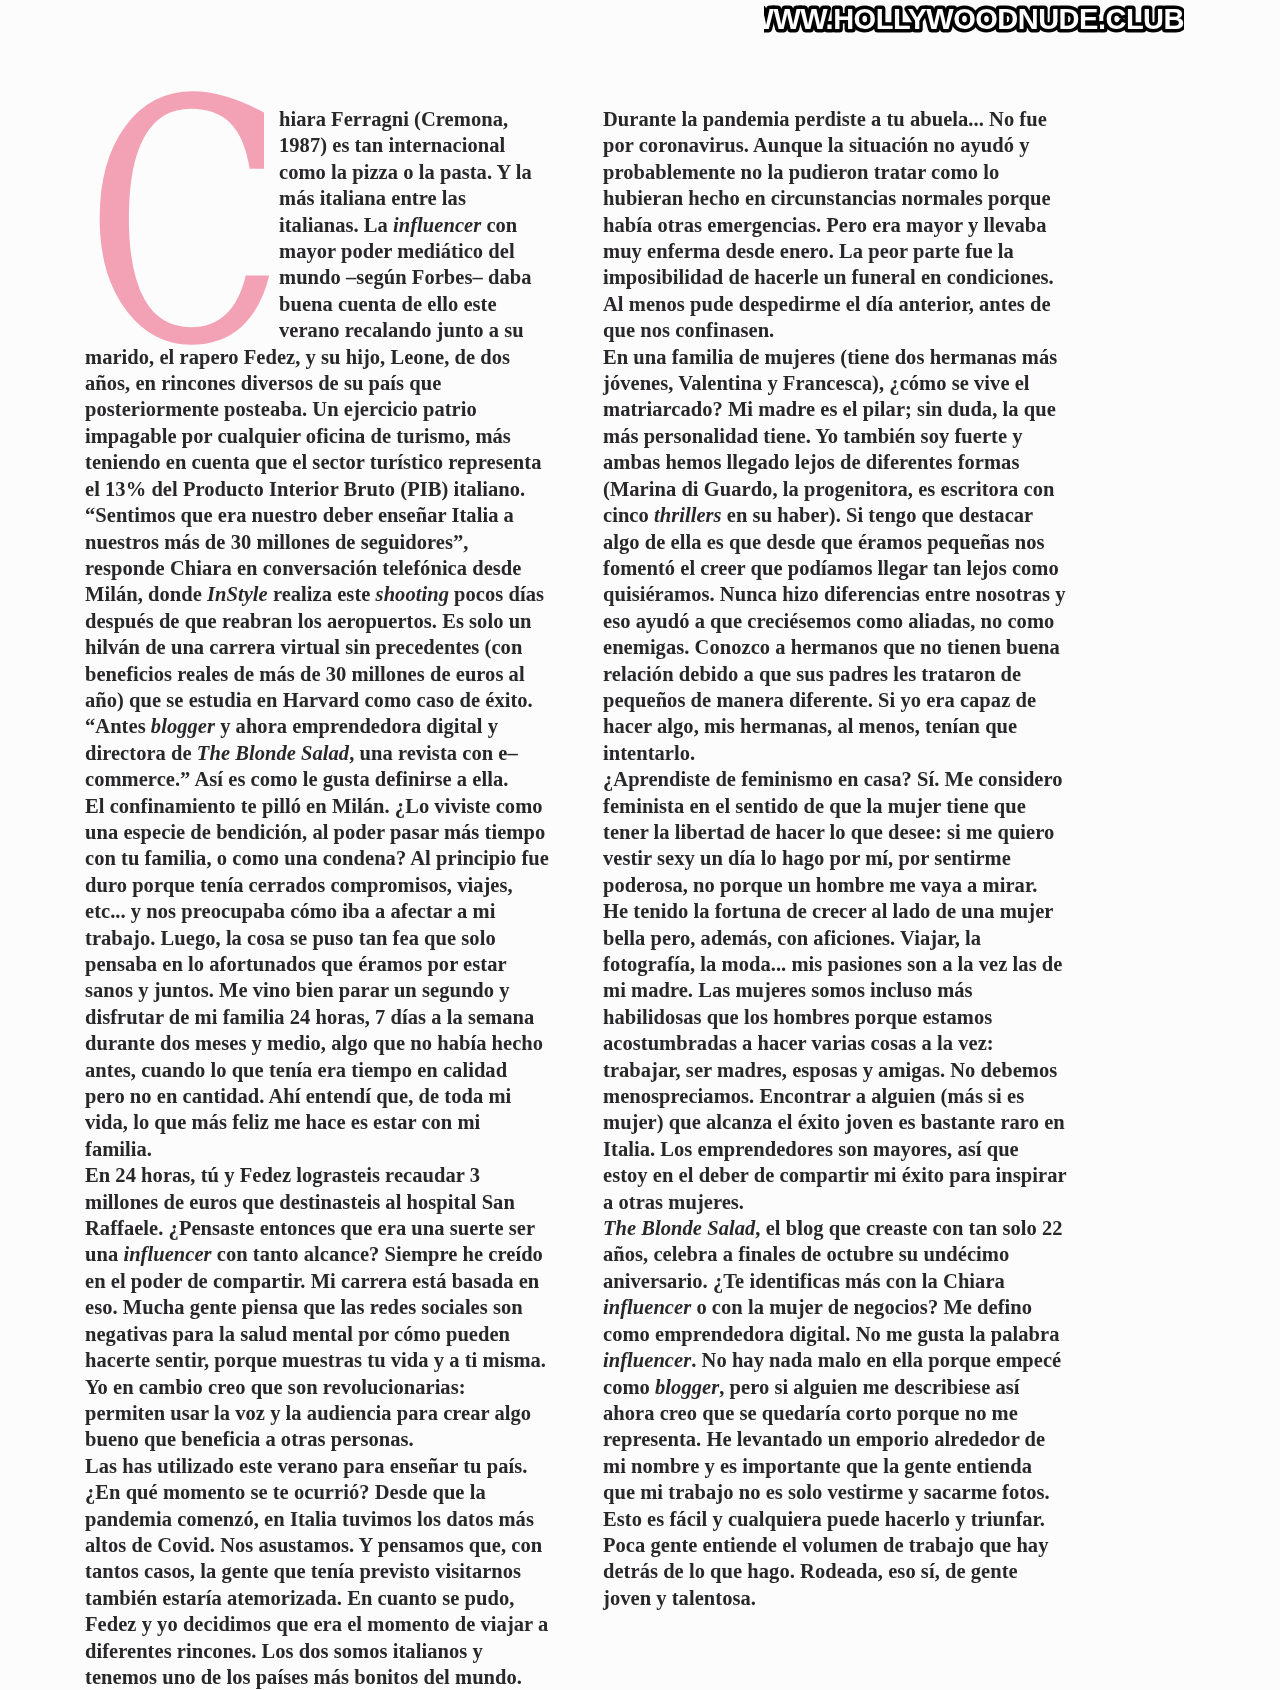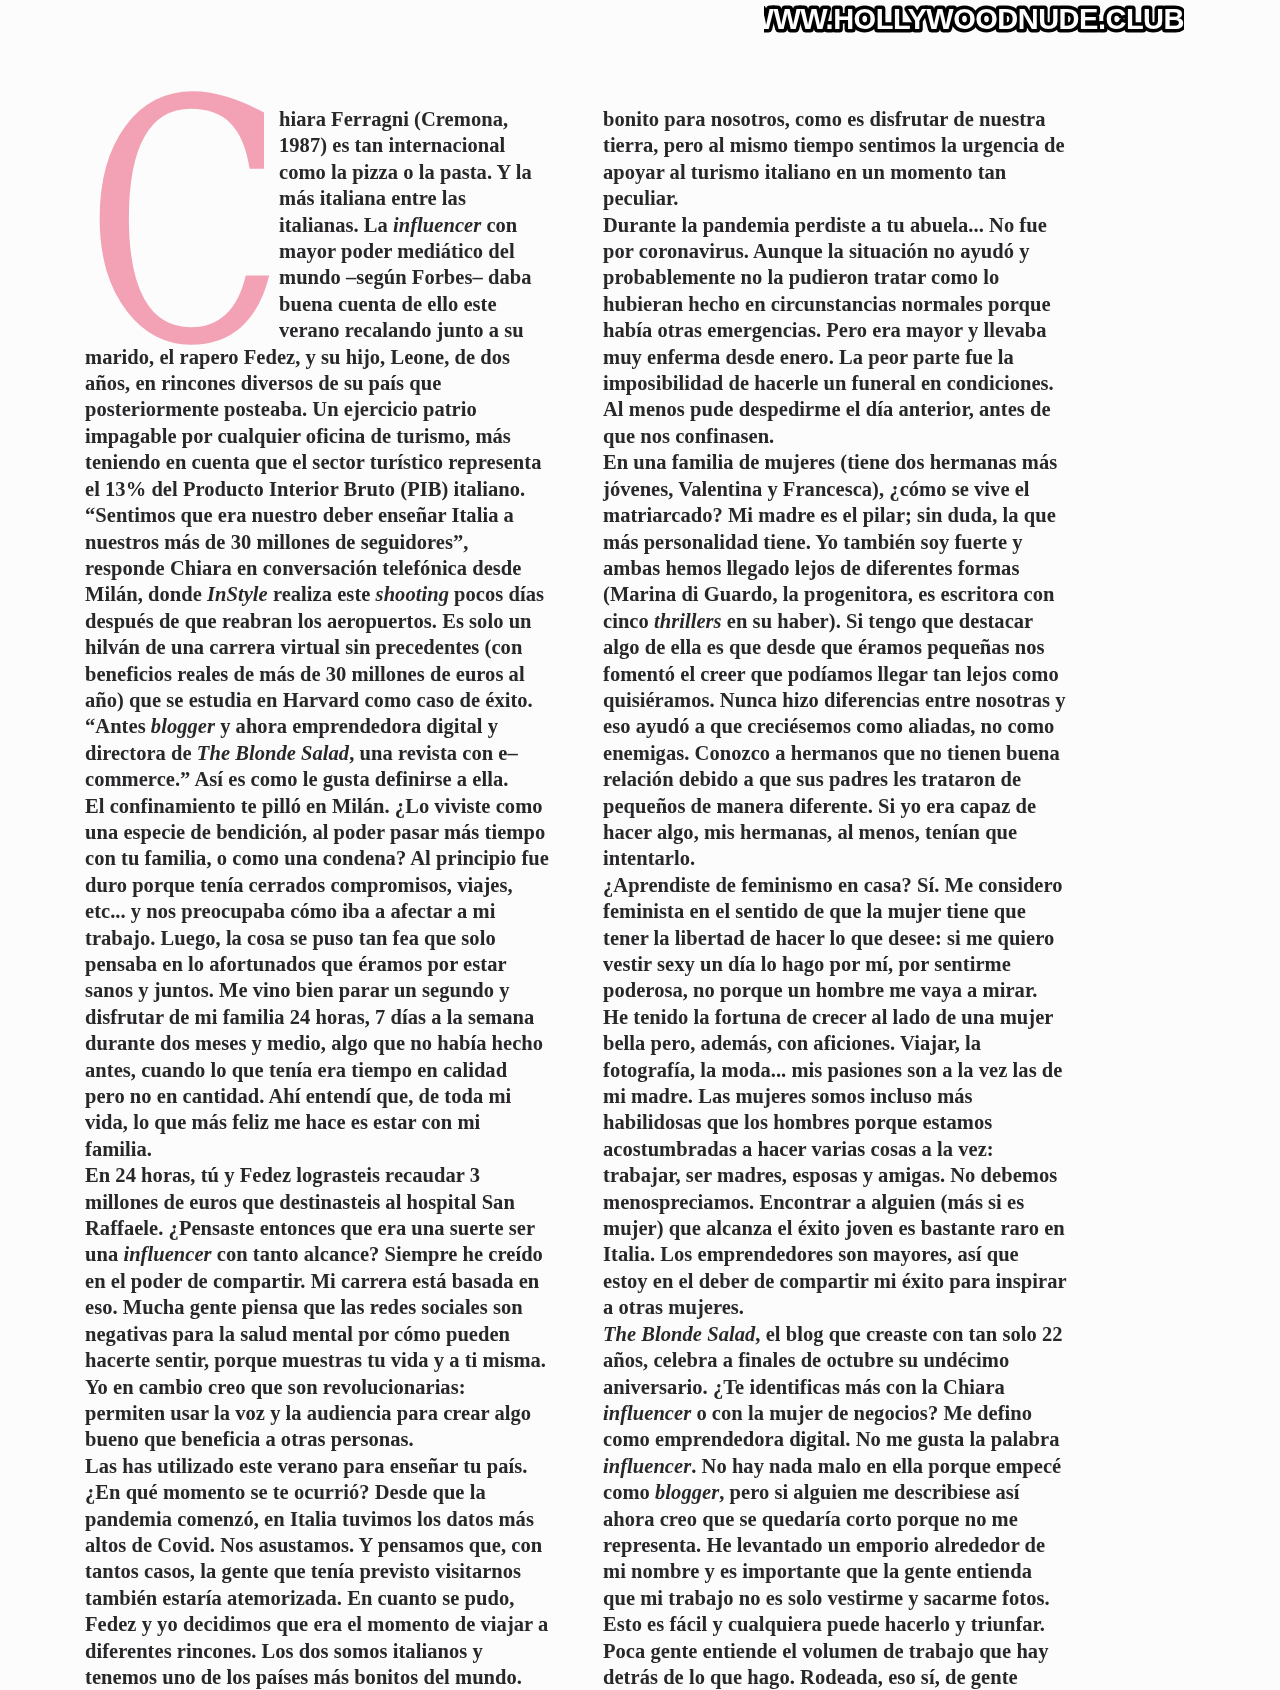--- a/index.html
+++ b/index.html
@@ -70,21 +70,20 @@
   </svg>
 
   <div class="columns">
     <div class="col">
         <p class="para lead"><span class="dropcap">C</span><span class="run ">hiara Ferragni (Cremona, 1987) es tan internacional como la pizza o la pasta. Y la más italiana entre las italianas. La </span><span class="run i">influencer</span><span class="run "> con mayor poder mediático del mundo –según Forbes– daba buena cuenta de ello este verano recalando junto a su marido, el rapero Fedez, y su hijo, Leone, de dos años, en rincones diversos de su país que posteriormente posteaba. Un ejercicio patrio impagable por cualquier oficina de turismo, más teniendo en cuenta que el sector turístico representa el 13% del Producto Interior Bruto (PIB) italiano. “Sentimos que era nuestro deber enseñar Italia a nuestros más de 30 millones de seguidores”, responde Chiara en conversación telefónica desde Milán, donde </span><span class="run i">InStyle</span><span class="run "> realiza este </span><span class="run i">shooting</span><span class="run "> pocos días después de que reabran los aeropuertos. Es solo un hilván de una carrera virtual sin precedentes (con beneficios reales de más de 30 millones de euros al año) que se estudia en Harvard como caso de éxito. “Antes </span><span class="run i">blogger</span><span class="run "> y ahora emprendedora digital y directora de </span><span class="run i">The Blonde Salad</span><span class="run ">, una revista con e–commerce.” Así es como le gusta definirse a ella.</span></p>
         <p class="para qa"><span class="run b">El confinamiento te pilló en Milán. ¿Lo viviste como una especie de bendición, al poder pasar más tiempo con tu familia, o como una condena? </span><span class="run ">Al principio fue duro porque tenía cerrados compromisos, viajes, etc... y nos preocupaba cómo iba a afectar a mi trabajo. Luego, la cosa se puso tan fea que solo pensaba en lo afortunados que éramos por estar sanos y juntos. Me vino bien parar un segundo y disfrutar de mi familia 24 horas, 7 días a la semana durante dos meses y medio, algo que no había hecho antes, cuando lo que tenía era tiempo en calidad pero no en cantidad. Ahí entendí que, de toda mi vida, lo que más feliz me hace es estar con mi familia.</span></p>
         <p class="para qa"><span class="run b">En 24 horas, tú y Fedez lograsteis recaudar 3 millones de euros que destinasteis al hospital San Raffaele. ¿Pensaste entonces que era una suerte ser una </span><span class="run bi">influencer</span><span class="run b"> con tanto alcance? </span><span class="run ">Siempre he creído en el poder de compartir. Mi carrera está basada en eso. Mucha gente piensa que las redes sociales son negativas para la salud mental por cómo pueden hacerte sentir, porque muestras tu vida y a ti misma. Yo en cambio creo que son revolucionarias: permiten usar la voz y la audiencia para crear algo bueno que beneficia a otras personas.</span></p>
         <p class="para qa"><span class="run b">Las has utilizado este verano para enseñar tu país. ¿En qué momento se te ocurrió? </span><span class="run ">Desde que la pandemia comenzó, en Italia tuvimos los datos más altos de Covid. Nos asustamos. Y pensamos que, con tantos casos, la gente que tenía previsto visitarnos también estaría atemorizada. En cuanto se pudo, Fedez y yo decidimos que era el momento de viajar a diferentes rincones. Los dos somos italianos y tenemos uno de los países más bonitos del mundo. Dio resultado. Muchos artículos decían: “Los </span><span class="run i">Ferragnez</span><span class="run "> han estado aquí”. Aumentó el interés y se tradujo en reservas. Hicimos algo</span></p>
       </div>
     <div class="col">
-        <p class="para body"><span class="run ">bonito para nosotros, como es disfrutar de nuestra tierra, pero al mismo tiempo sentimos la urgencia de apoyar al turismo italiano en un momento tan peculiar.</span></p>
         <p class="para qa"><span class="run b">Durante la pandemia perdiste a tu abuela... </span><span class="run ">No fue por coronavirus. Aunque la situación no ayudó y probablemente no la pudieron tratar como lo hubieran hecho en circunstancias normales porque había otras emergencias. Pero era mayor y llevaba muy enferma desde enero. La peor parte fue la imposibilidad de hacerle un funeral en condiciones. Al menos pude despedirme el día anterior, antes de que nos confinasen.</span></p>
         <p class="para qa"><span class="run b">En una familia de mujeres (tiene dos hermanas más jóvenes, Valentina y Francesca), ¿cómo se vive el matriarcado? </span><span class="run ">Mi madre es el pilar; sin duda, la que más personalidad tiene. Yo también soy fuerte y ambas hemos llegado lejos de diferentes formas (Marina di Guardo, la progenitora, es escritora con cinco </span><span class="run i">thrillers</span><span class="run "> en su haber). Si tengo que destacar algo de ella es que desde que éramos pequeñas nos fomentó el creer que podíamos llegar tan lejos como quisiéramos. Nunca hizo diferencias entre nosotras y eso ayudó a que creciésemos como aliadas, no como enemigas. Conozco a hermanos que no tienen buena relación debido a que sus padres les trataron de pequeños de manera diferente. Si yo era capaz de hacer algo, mis hermanas, al menos, tenían que intentarlo.</span></p>
         <p class="para qa"><span class="run b">¿Aprendiste de feminismo en casa? </span><span class="run ">Sí. Me considero feminista en el sentido de que la mujer tiene que tener la libertad de hacer lo que desee: si me quiero vestir sexy un día lo hago por mí, por sentirme poderosa, no porque un hombre me vaya a mirar. He tenido la fortuna de crecer al lado de una mujer bella pero, además, con aficiones. Viajar, la fotografía, la moda... mis pasiones son a la vez las de mi madre. Las mujeres somos incluso más habilidosas que los hombres porque estamos acostumbradas a hacer varias cosas a la vez: trabajar, ser madres, esposas y amigas. No debemos menospreciamos. Encontrar a alguien (más si es mujer) que alcanza el éxito joven es bastante raro en Italia. Los emprendedores son mayores, así que estoy en el deber de compartir mi éxito para inspirar a otras mujeres.</span></p>
         <p class="para qa"><span class="run bi">The Blonde Salad</span><span class="run b">, el blog que creaste con tan solo 22 años, celebra a finales de octubre su undécimo aniversario. ¿Te identificas más con la Chiara </span><span class="run bi">influencer</span><span class="run b"> o con la mujer de negocios? </span><span class="run ">Me defino como emprendedora digital. No me gusta la palabra </span><span class="run i">influencer</span><span class="run ">. No hay nada malo en ella porque empecé como </span><span class="run i">blogger</span><span class="run ">, pero si alguien me describiese así ahora creo que se quedaría corto porque no me representa. He levantado un emporio alrededor de mi nombre y es importante que la gente entienda que mi trabajo no es solo vestirme y sacarme fotos. Esto es fácil y cualquiera puede hacerlo y triunfar. Poca gente entiende el volumen de trabajo que hay detrás de lo que hago. Rodeada, eso sí, de gente joven y talentosa.</span></p>
       </div>
   </div>
 
 </div>
 
 </body></html>

